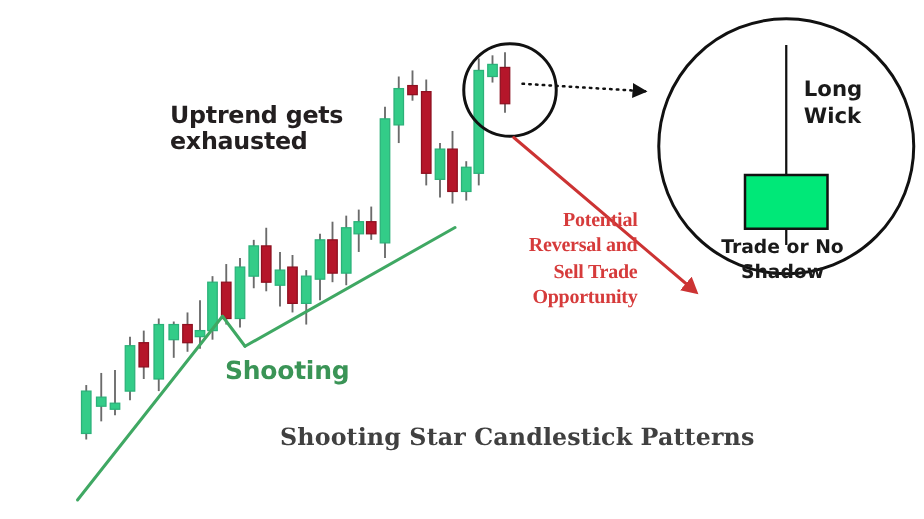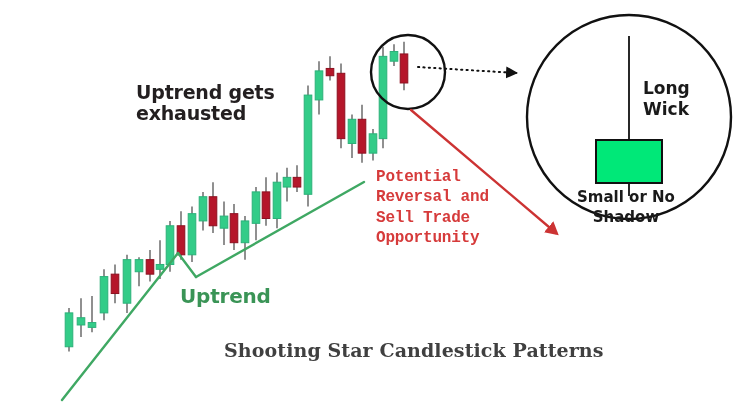--- a/index.html
+++ b/index.html
@@ -49,37 +49,36 @@
     font-family: "DejaVu Sans", sans-serif;
     font-size: 20px;
     font-weight: 700;
     color: #3a9456;
     letter-spacing: -0.2px;
   }
   #label-potential {
     left: 376px;
     top: 167px;
     width: 134px;
-    text-align: left;
-    font-family: Liberation Mono, monospace;
+    text-align: right;
+    font-family: Liberation Serif, serif;
     font-size: 16px;
     font-weight: 700;
     color: #d63b3b;
     line-height: 1.28;
     letter-spacing: -0.2px;
   }
   #label-longwick {
     left: 643px;
     top: 62px;
     font-family: "DejaVu Sans", sans-serif;
     font-size: 17px;
     font-weight: 700;
     color: #1a1a1a;
     line-height: 1.25;
-    margin-top: 16px;
   }
   #label-shadow {
     left: 567px;
     top: 188px;
     width: 118px;
     text-align: center;
     font-family: "DejaVu Sans", sans-serif;
     font-size: 15px;
     font-weight: 700;
     color: #1a1a1a;
@@ -192,28 +191,28 @@
     <g id="magnifier">
       <circle id="magnifier-circle" fill="none" stroke="#111111" stroke-width="2.4" cx="629" cy="117" r="102"></circle>
       <line id="mag-wick" stroke="#111111" stroke-width="1.8" x1="629" x2="629" y1="36" y2="196"></line>
       <rect id="mag-body" stroke="#111111" stroke-width="2" x="596" y="140" width="66" height="43" fill="#00e878"></rect>
     </g>
   </svg>
 
   <div class="anno" id="label-exhausted">Uptrend gets
 exhausted</div>
 
-  <div class="anno" id="label-uptrend">Uptrend</div>
+  <div class="anno" id="label-uptrend">Shooting</div>
 
   <div class="anno" id="label-potential">Potential
 Reversal and
 Sell Trade
 Opportunity</div>
 
   <div class="anno" id="label-longwick">Long
 Wick</div>
 
-  <div class="anno" id="label-shadow">Small or No
+  <div class="anno" id="label-shadow">Trade or No
 Shadow</div>
 
   <div class="anno" id="page-title">Shooting Star Candlestick Patterns</div>
 
 </div>
 
 </body></html>

